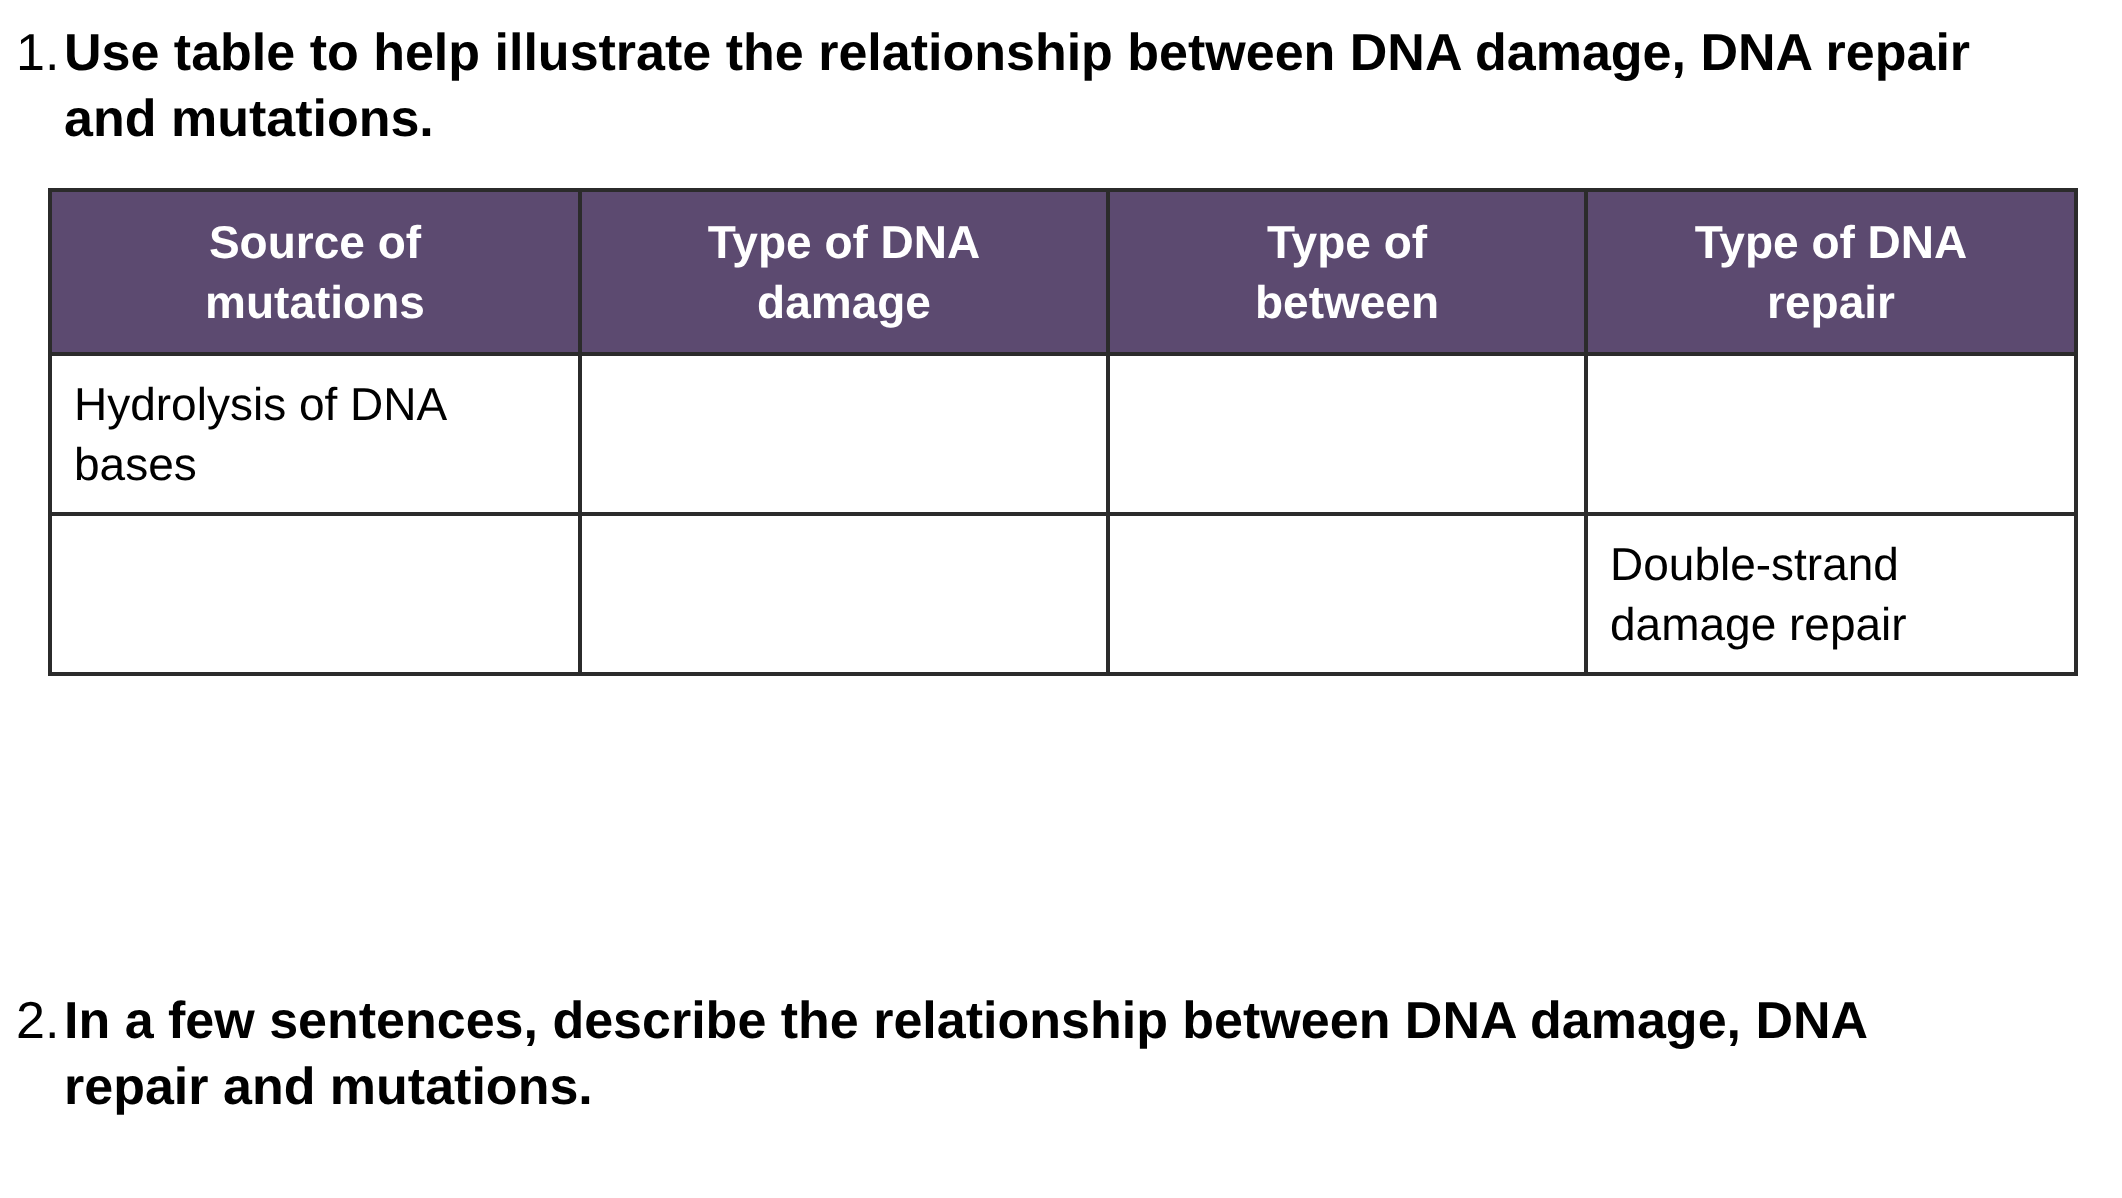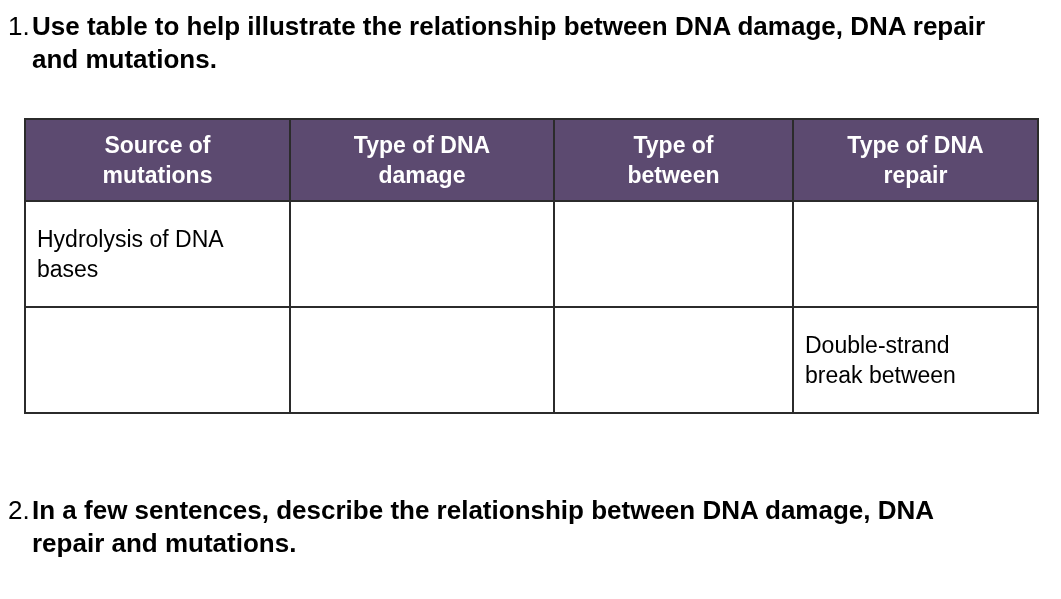--- a/index.html
+++ b/index.html
@@ -54,21 +54,21 @@
   #question-2 {
     left: 0px;
     top: 494px;
     width: 1010px;
   }
 
   
   .table-wrap {
     position: absolute;
     left: 24px;
-    top: 118px;
+    top: 94px;
     width: 995px;
   }
   table.dna-table {
     border-collapse: collapse;
     table-layout: fixed;
     width: 1013px;
     border: 2px solid #2b2b2b;
   }
   table.dna-table th,
   table.dna-table td {
@@ -85,21 +85,21 @@
     text-align: center;
     height: 78px;
     padding: 10px 6px;
     box-sizing: border-box;
   }
   table.dna-table tbody td {
     background: #ffffff;
     font-size: 23px;
     line-height: 30px;
     text-align: left;
-    padding: 22px 11px;
+    padding: 9px 11px;
     box-sizing: border-box;
   }
   tbody tr.row-tall td { height: 79px; }
   tbody tr.row-short td { height: 63px; }
 
   .col-1 { width: 265px; }
   .col-2 { width: 264px; }
   .col-3 { width: 239px; }
   .col-4 { width: 245px; }
 
@@ -159,21 +159,21 @@
             <span class="cell-text"></span>
           </td>
           <td class="col-2">
             <span class="cell-text"></span>
           </td>
           <td class="col-3">
             <span class="cell-text"></span>
           </td>
           <td class="col-4">
             <span class="cell-text">Double-strand
-break between</span>
+damage repair</span>
           </td>
         </tr>
       </tbody>
     </table>
   </div>
 
   <div class="question" id="question-2">
     <span class="q-number">2.</span>
     <span class="q-text">In a few sentences, describe the relationship between DNA damage, DNA repair and mutations.</span>
   </div>

